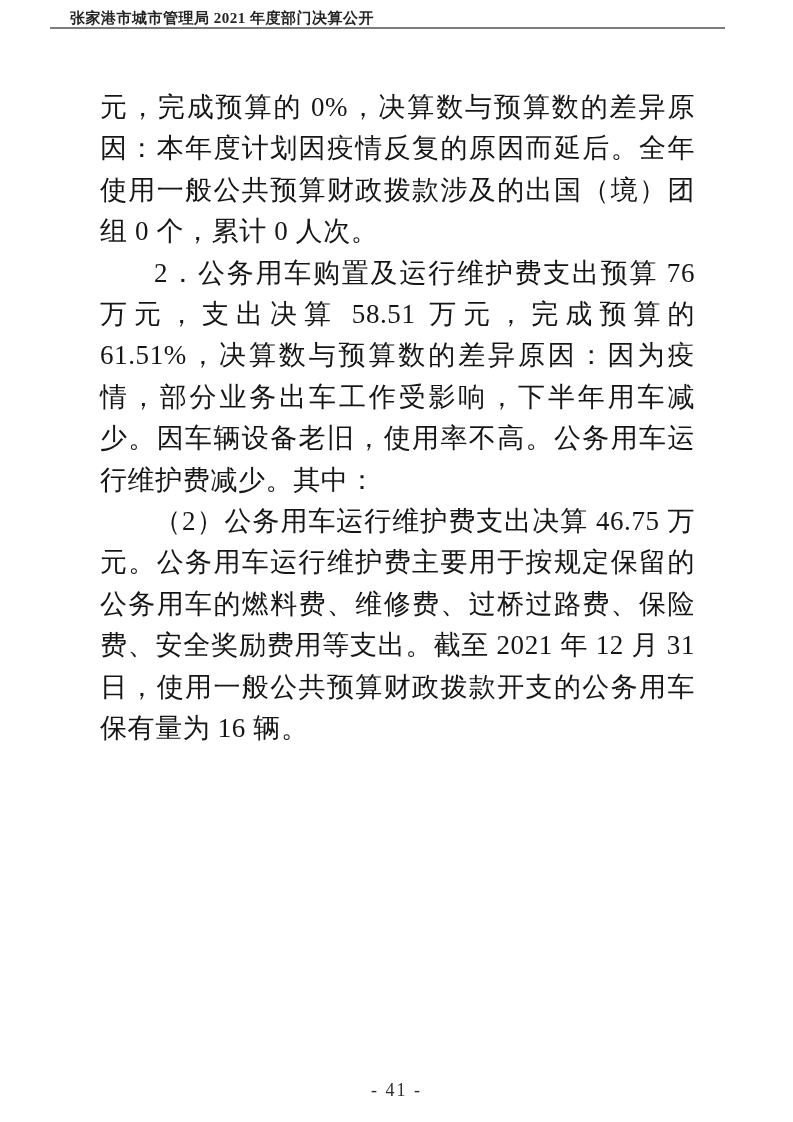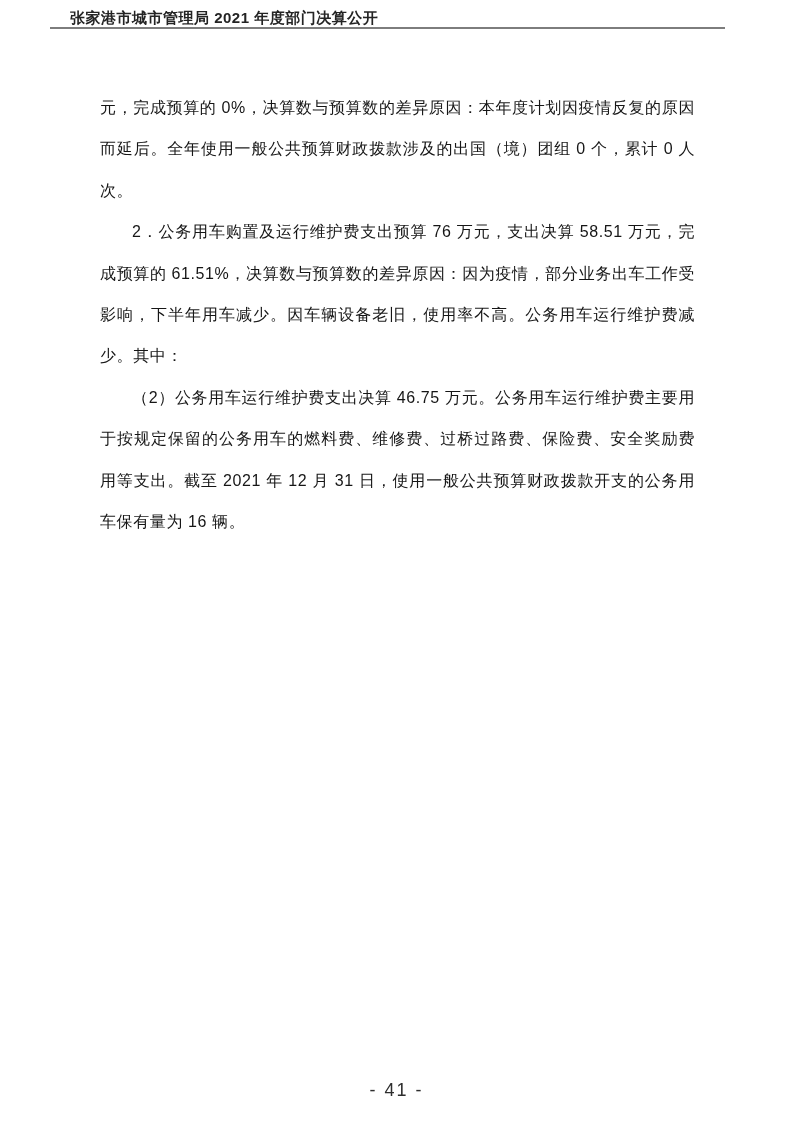--- a/index.html
+++ b/index.html
@@ -6,21 +6,21 @@
     margin: 0;
     padding: 0;
     background: #ffffff;
   }
   .page {
     position: relative;
     width: 793px;
     height: 1122px;
     background: #ffffff;
     overflow: hidden;
-    font-family: Liberation Sans, sans-serif;
+    font-family: Liberation Serif, serif;
   }
   .header-title {
     position: absolute;
     left: 70px;
     top: 9px;
     font-size: 15px;
     font-weight: 600;
     color: #242424;
     letter-spacing: 0.5px;
     white-space: nowrap;
@@ -31,21 +31,21 @@
     top: 27px;
     width: 675px;
     height: 2px;
     background: #7d7d7d;
   }
   .content {
     position: absolute;
     left: 100px;
     top: 87px;
     width: 595px;
-    font-size: 16px;
+    font-size: 27px;
     line-height: 41.4px;
     color: #161616;
     letter-spacing: 0.6px;
     text-align: justify;
   }
   .content p {
     margin: 0;
     padding: 0;
   }
   .content p.indent {

